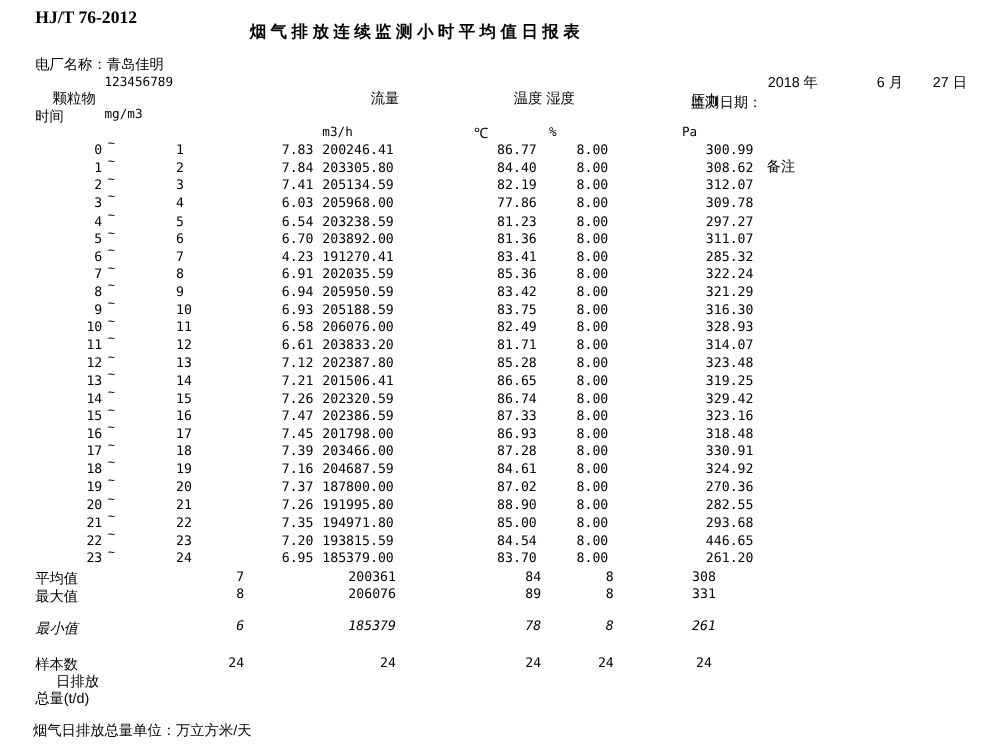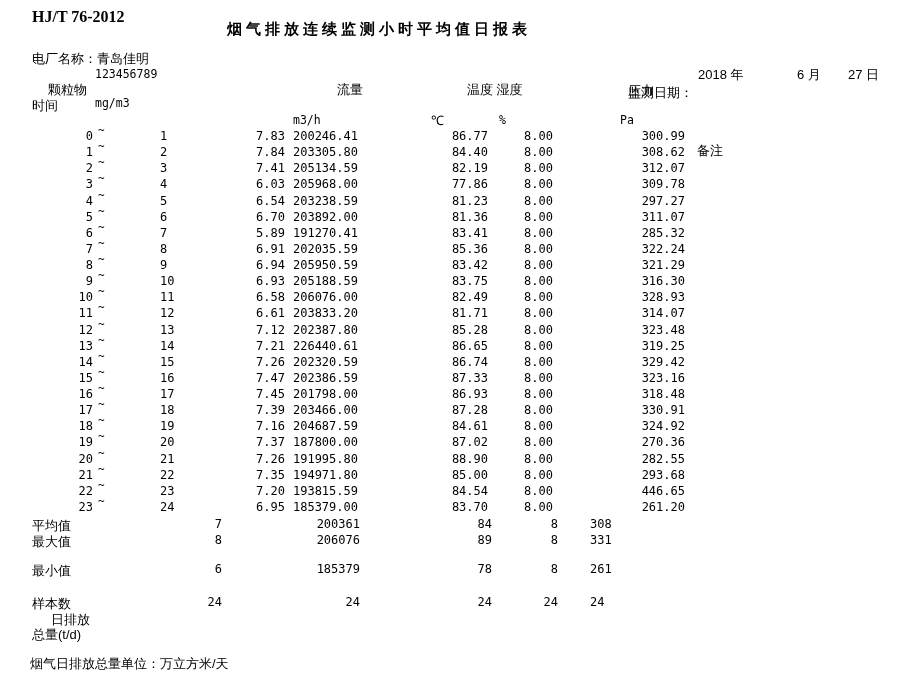--- a/index.html
+++ b/index.html
@@ -23,21 +23,21 @@
   .c-flow {left:258px;width:100px;text-align:right;}
   .c-temp {left:388px;width:100px;text-align:right;}
   .c-hum  {left:453px;width:100px;text-align:right;}
   .c-press{left:585px;width:100px;text-align:right;}
   
   .s-label{left:32px;font-family:"Liberation Sans", sans-serif;font-size:13px;}
   .s-pm   {left:122px;width:100px;text-align:right;}
   .s-flow {left:260px;width:100px;text-align:right;}
   .s-temp {left:392px;width:100px;text-align:right;}
   .s-hum  {left:458px;width:100px;text-align:right;}
-  .s-press{left:590px;width:100px;text-align:left;}
+  .s-press{left:590px;width:100px;text-align:center;}
 </style>
 </head>
 <body>
 
 <div class="abs std" style="left:32px;top:8px;">HJ/T 76-2012</div>
 
 <div class="abs title" style="left:227px;top:20px;">烟气排放连续监测小时平均值日报表</div>
 
 <div class="abs lbl" style="left:32px;top:50px;"><span>电厂名称：</span><span>青岛佳明</span></div>
 
@@ -121,21 +121,21 @@
       <span class="cell c-pm">6.70</span>
       <span class="cell c-flow">203892.00</span>
       <span class="cell c-temp">81.36</span>
       <span class="cell c-hum">8.00</span>
       <span class="cell c-press">311.07</span>
     </div>
     <div class="hrow" style="top: 225.78px;">
       <span class="cell c-hs">6</span>
       <span class="cell c-tilde">~</span>
       <span class="cell c-he">7</span>
-      <span class="cell c-pm">5.89</span>
+      <span class="cell c-pm">4.23</span>
       <span class="cell c-flow">191270.41</span>
       <span class="cell c-temp">83.41</span>
       <span class="cell c-hum">8.00</span>
       <span class="cell c-press">285.32</span>
     </div>
     <div class="hrow" style="top: 241.91px;">
       <span class="cell c-hs">7</span>
       <span class="cell c-tilde">~</span>
       <span class="cell c-he">8</span>
       <span class="cell c-pm">6.91</span>
@@ -192,21 +192,21 @@
       <span class="cell c-flow">202387.80</span>
       <span class="cell c-temp">85.28</span>
       <span class="cell c-hum">8.00</span>
       <span class="cell c-press">323.48</span>
     </div>
     <div class="hrow" style="top: 338.69px;">
       <span class="cell c-hs">13</span>
       <span class="cell c-tilde">~</span>
       <span class="cell c-he">14</span>
       <span class="cell c-pm">7.21</span>
-      <span class="cell c-flow">226440.61</span>
+      <span class="cell c-flow">201506.41</span>
       <span class="cell c-temp">86.65</span>
       <span class="cell c-hum">8.00</span>
       <span class="cell c-press">319.25</span>
     </div>
     <div class="hrow" style="top: 354.82px;">
       <span class="cell c-hs">14</span>
       <span class="cell c-tilde">~</span>
       <span class="cell c-he">15</span>
       <span class="cell c-pm">7.26</span>
       <span class="cell c-flow">202320.59</span>
@@ -315,21 +315,21 @@
       <span class="cell s-press">308</span>
     </div>
     <div class="srow" style="top: 533px;">
       <span class="cell s-label">最大值</span>
       <span class="cell s-pm">8</span>
       <span class="cell s-flow">206076</span>
       <span class="cell s-temp">89</span>
       <span class="cell s-hum">8</span>
       <span class="cell s-press">331</span>
     </div>
-    <div class="srow" style="top: 562px;">
+    <div class="srow" style="top: 562px; font-style: italic;">
       <span class="cell s-label">最小值</span>
       <span class="cell s-pm">6</span>
       <span class="cell s-flow">185379</span>
       <span class="cell s-temp">78</span>
       <span class="cell s-hum">8</span>
       <span class="cell s-press">261</span>
     </div>
     <div class="srow" style="top: 595px;">
       <span class="cell s-label">样本数</span>
       <span class="cell s-pm">24</span>

